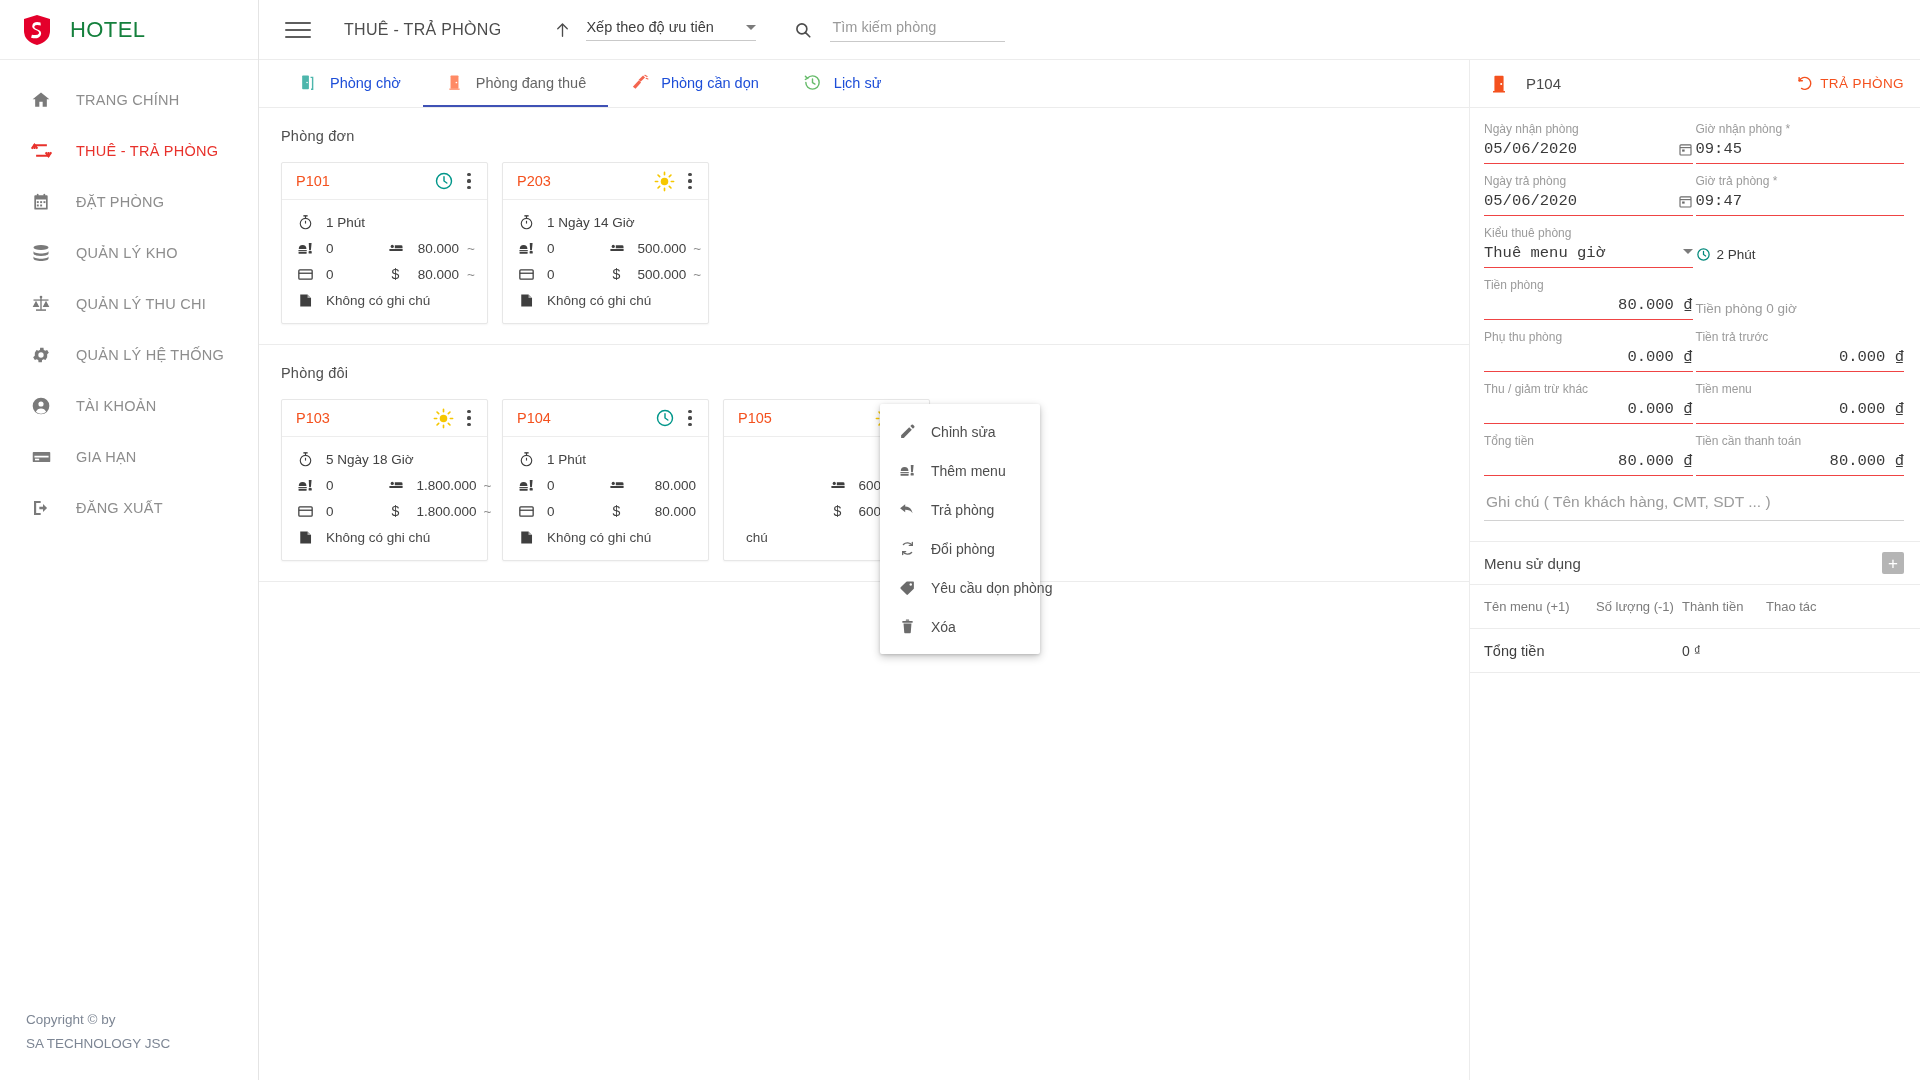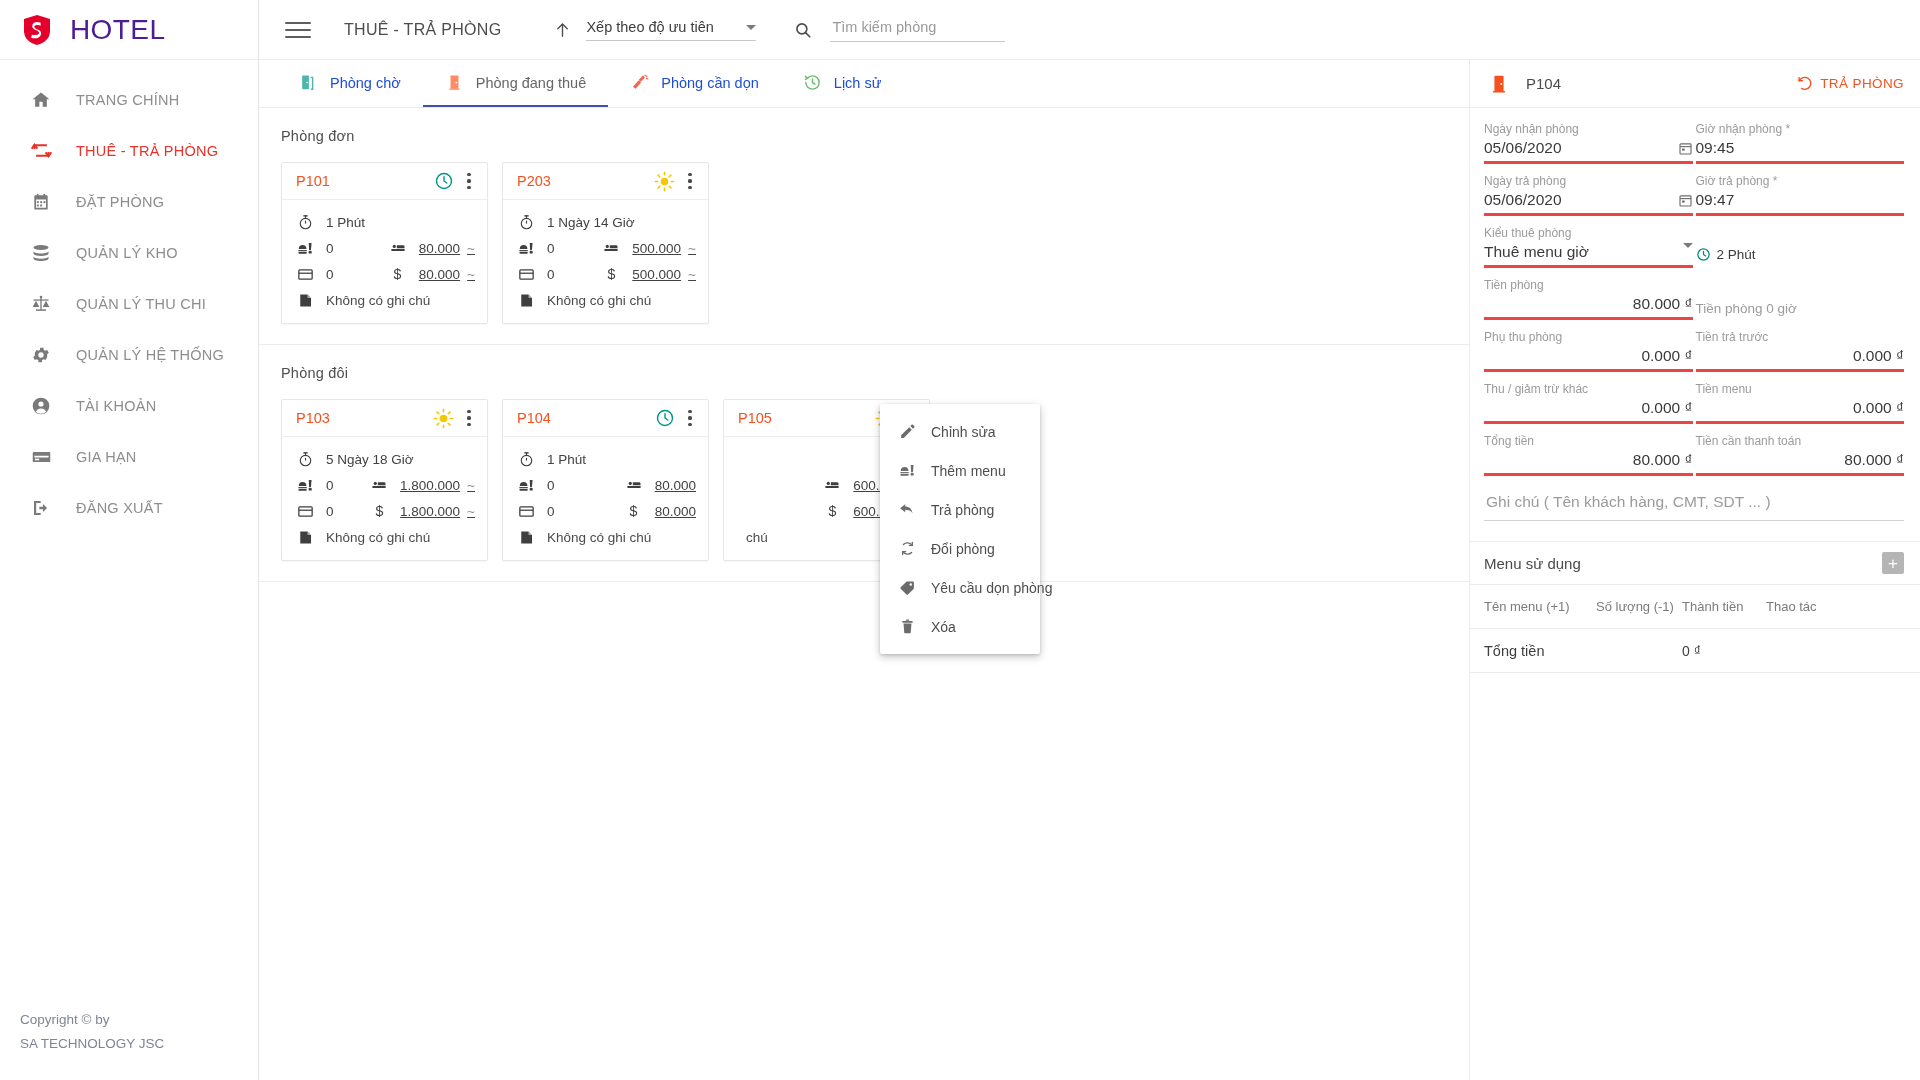--- a/index.html
+++ b/index.html
@@ -23,23 +23,23 @@
   }
   .brand {
     height: 60px;
     display: flex; align-items: center;
     padding-left: 22px;
     border-bottom: 1px solid #ececec;
   }
   .brand-logo { width: 30px; height: 32px; flex: 0 0 30px; }
   .brand-name {
     margin-left: 18px;
-    font-size: 28px;
+    font-size: 22px;
     letter-spacing: .4px;
-    color: #4c1d95;
+    color: #15803d;
     font-weight: 400;
   }
   .nav { padding-top: 14px; }
   .nav-item {
     display: flex; align-items: center;
     height: 51px;
     padding-left: 28px;
     color: #8d8d8d;
     cursor: pointer;
     font-size: 14.5px;
@@ -49,21 +49,21 @@
     width: 26px; height: 24px; flex: 0 0 26px;
     display: flex; align-items: center; justify-content: center;
     color: #7a7a7a;
   }
   .nav-item .nav-label { margin-left: 22px; white-space: nowrap; }
   .nav-item.active { color: #e8312b; }
   .nav-item.active .nav-ico { color: #e8312b; }
 
   .copyright {
     position: absolute;
-    left: 20px; bottom: 24px;
+    left: 26px; bottom: 24px;
     font-size: 13.5px;
     line-height: 24px;
     color: #7d8694;
   }
 
   
   .main {
     flex: 1 1 auto;
     position: relative;
     height: 1080px;
@@ -199,21 +199,21 @@
   }
   .rc-dots i { display: block; width: 3.2px; height: 3.2px; background: #4a4a4a; border-radius: 50%; }
   .rc-body { padding: 9px 12px 10px 12px; }
   .rc-row {
     display: flex; align-items: center;
     height: 26px;
     font-size: 13.5px;
     color: #424242;
   }
   .rc-cell { display: flex; align-items: center; flex: 1 1 50%; min-width: 0; }
-  .rc-cell.right { justify-content: flex-end; text-decoration: underline; }
+  .rc-cell.right { justify-content: space-between; }
   .rc-ico {
     width: 22px; flex: 0 0 22px;
     display: flex; align-items: center; justify-content: center;
     color: #3f3f3f;
   }
   .rc-txt { margin-left: 10px; white-space: nowrap; }
   .rc-note { color: #4a4a4a; }
   .tilde { color: #8a8a8a; margin-left: 7px; }
 
   
@@ -262,23 +262,23 @@
     color: #f4511e; font-size: 13.5px;
     letter-spacing: .4px; cursor: pointer;
   }
   .rp-checkout .co-ico { margin-right: 7px; display: flex; align-items: center; }
 
   .rp-body { padding: 14px 16px 0 14px; }
   .frow { display: flex; gap: 3px; margin-bottom: 10px; }
   .field { flex: 1 1 50%; min-width: 0; }
   .fl { font-size: 12px; color: #9b9b9b; margin-bottom: 3px; white-space: nowrap; }
   .fv-line {
-    border-bottom: 3px solid #ef4444;
-    display: flex; 
-    padding-bottom: 4px; min-height: 25px;
+    border-bottom: 1px solid #ef4444;
+    display: flex; align-items: center;
+    padding-bottom: 4px; min-height: 25px; font-family: Liberation Mono, monospace;
   }
   .fv { font-size: 15.5px; color: #3a3a3a; flex: 1 1 auto; white-space: nowrap; }
   .fv.right { text-align: right; }
   .fv-ico { color: #6b6b6b; display: flex; align-items: center; margin-left: 6px; }
   .fv-static { font-size: 13.5px; color: #9b9b9b; padding-top: 6px; white-space: nowrap; }
   .chip-time {
     display: flex; 
     font-size: 13.5px; color: #3a3a3a;
     padding-top: 4px;
   }

